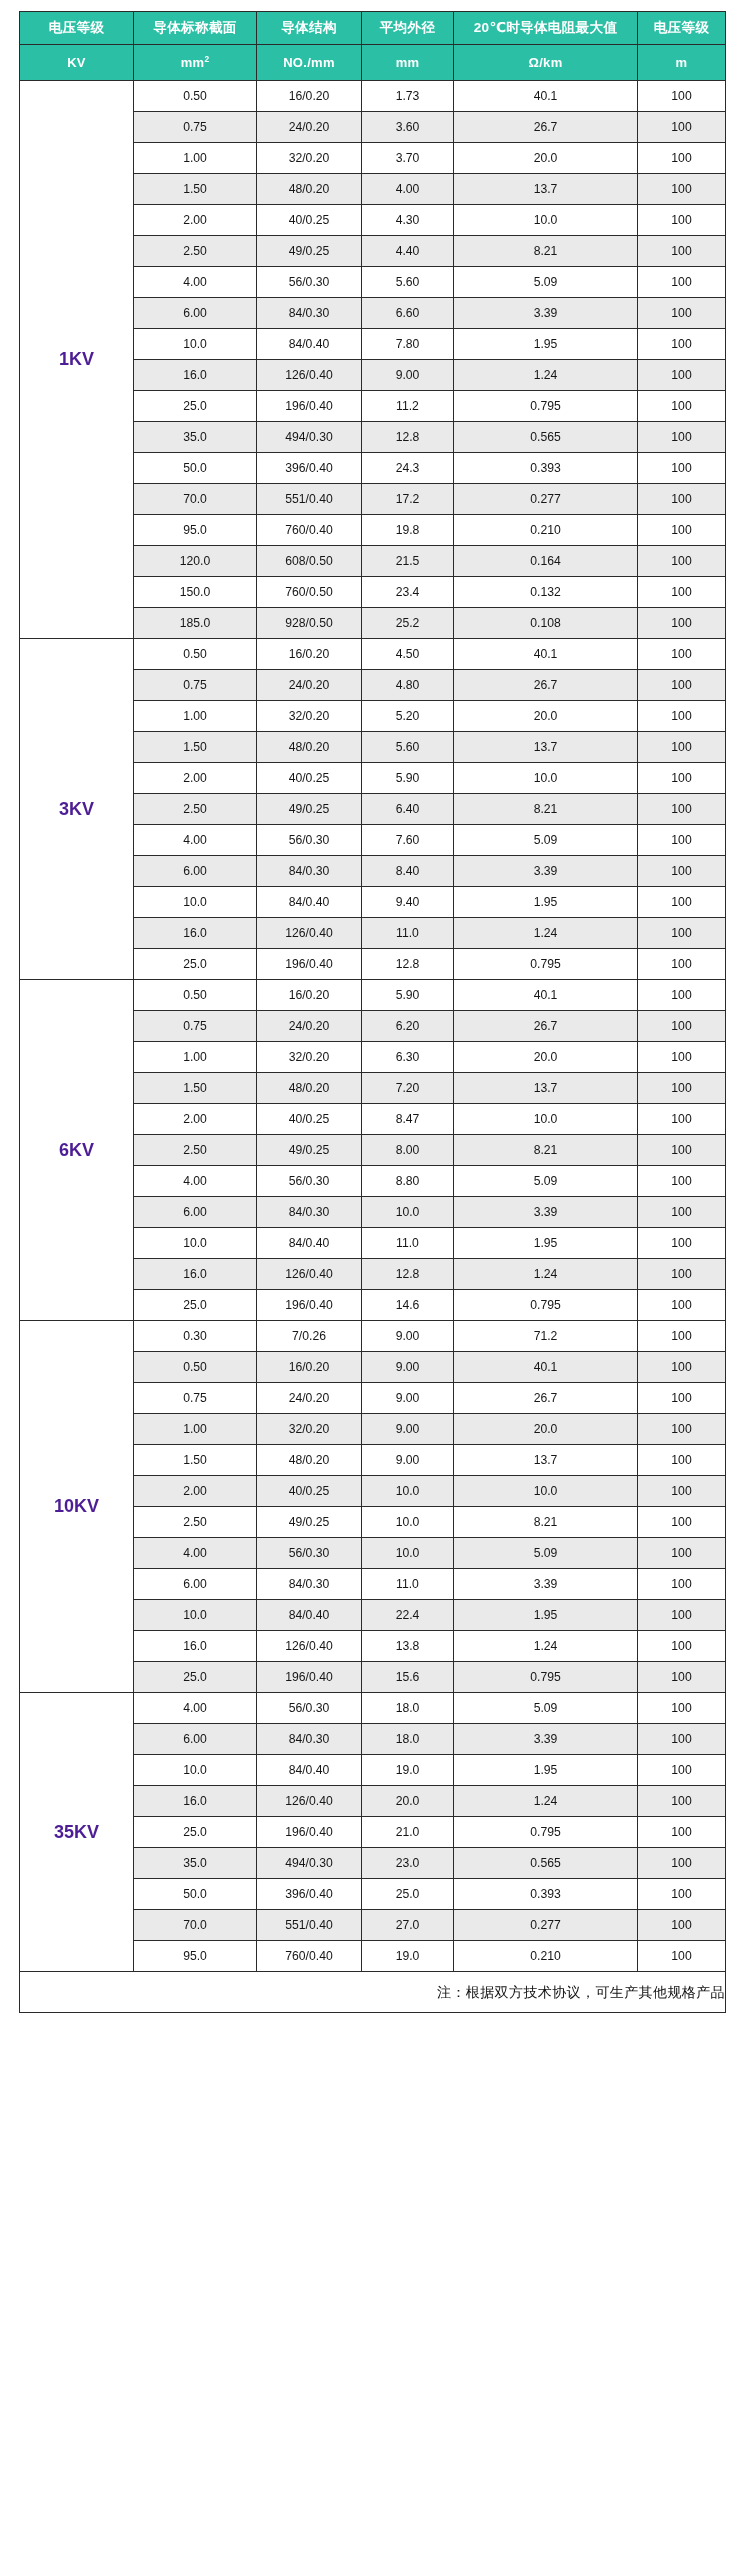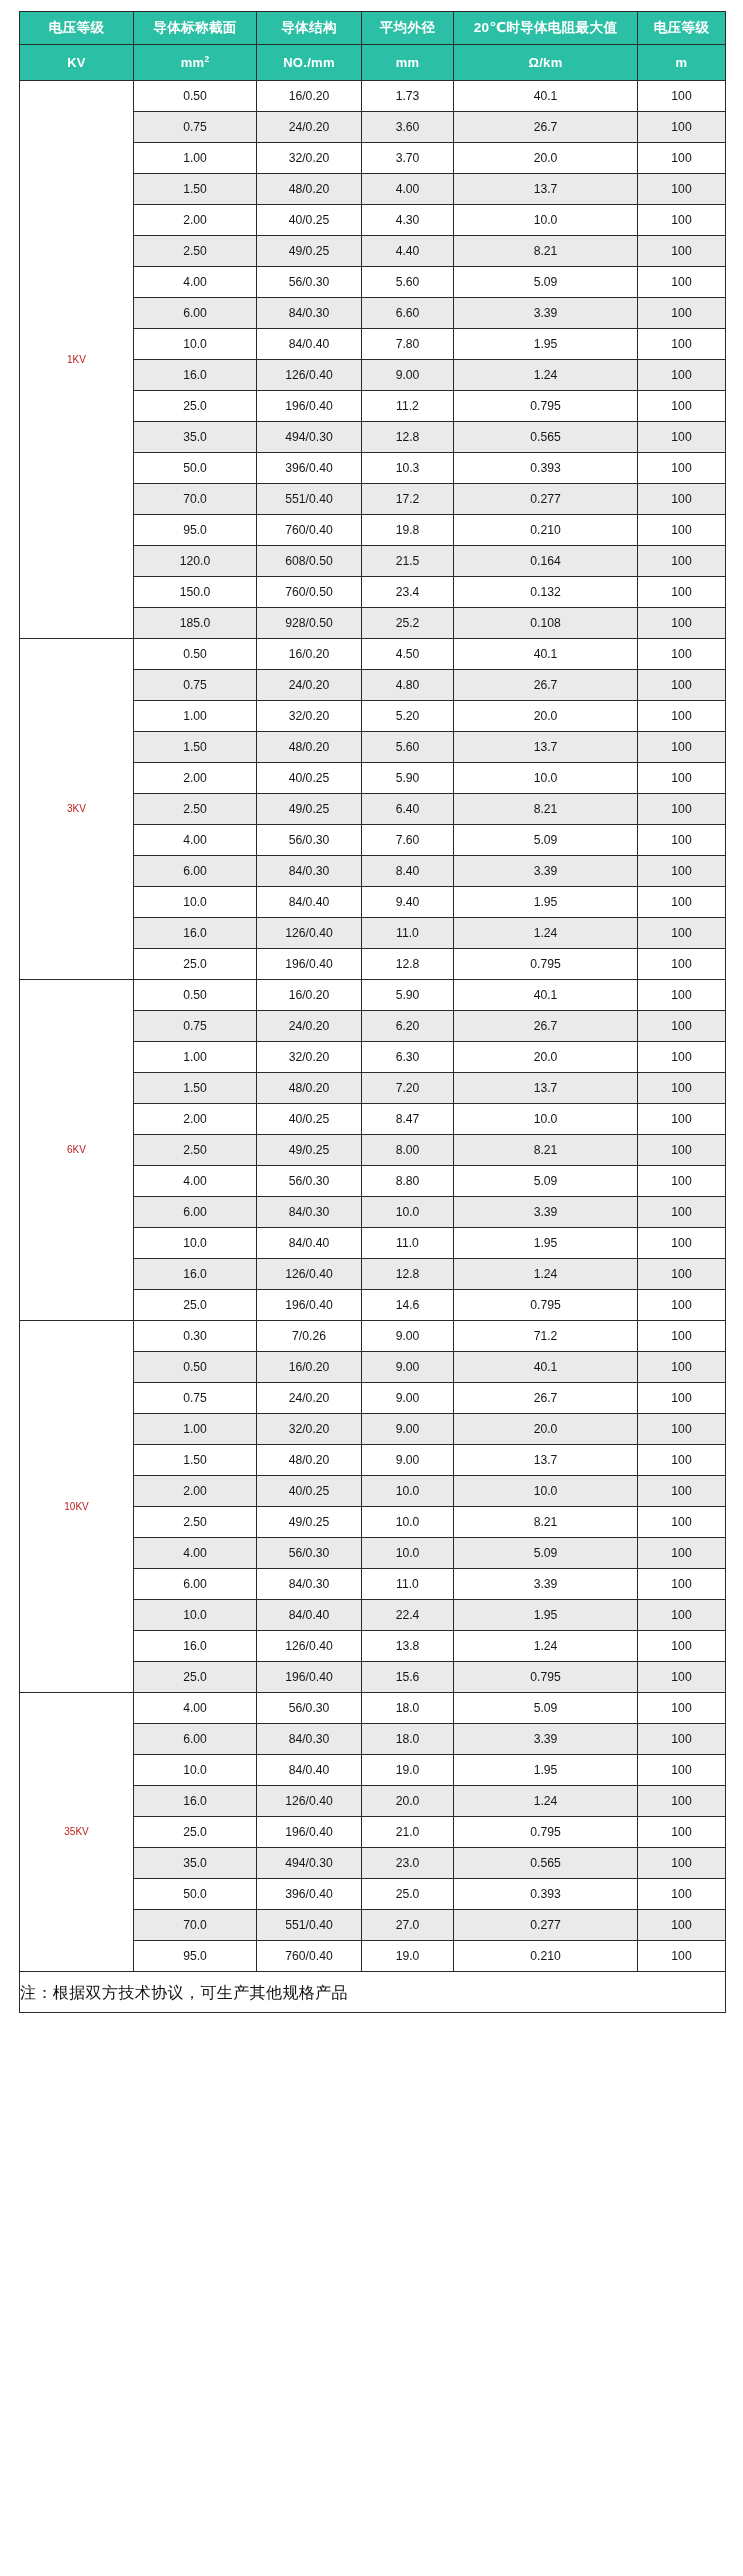--- a/index.html
+++ b/index.html
@@ -63,31 +63,31 @@
   tbody td {
     background: #ffffff;
     color: #161616;
     font-size: 12.7px;
   }
   tbody tr.alt td {
     background: #eaeaea;
   }
   tbody td.kv {
     background: #ffffff !important;
-    font-size: 10px;
-    color: #b91c1c;
-    font-weight: 400;
+    font-size: 18px;
+    color: #4c1d95;
+    font-weight: 700;
   }
   tfoot td.note {
     background: #ffffff;
     border: 0.9px solid #2a2a2a;
     height: 41px;
-    font-size: 16px;
+    font-size: 14px;
     color: #111111;
-    text-align: left;
+    text-align: right;
     letter-spacing: 0.4px;
   }
 </style>
 </head>
 <body>
 
 <div class="sheet">
   <table class="spec">
     <colgroup>
       <col class="c0">
@@ -197,21 +197,21 @@
         <tr class="alt">
           <td>35.0</td>
           <td>494/0.30</td>
           <td>12.8</td>
           <td>0.565</td>
           <td>100</td>
         </tr>
         <tr>
           <td>50.0</td>
           <td>396/0.40</td>
-          <td>10.3</td>
+          <td>24.3</td>
           <td>0.393</td>
           <td>100</td>
         </tr>
         <tr class="alt">
           <td>70.0</td>
           <td>551/0.40</td>
           <td>17.2</td>
           <td>0.277</td>
           <td>100</td>
         </tr>

